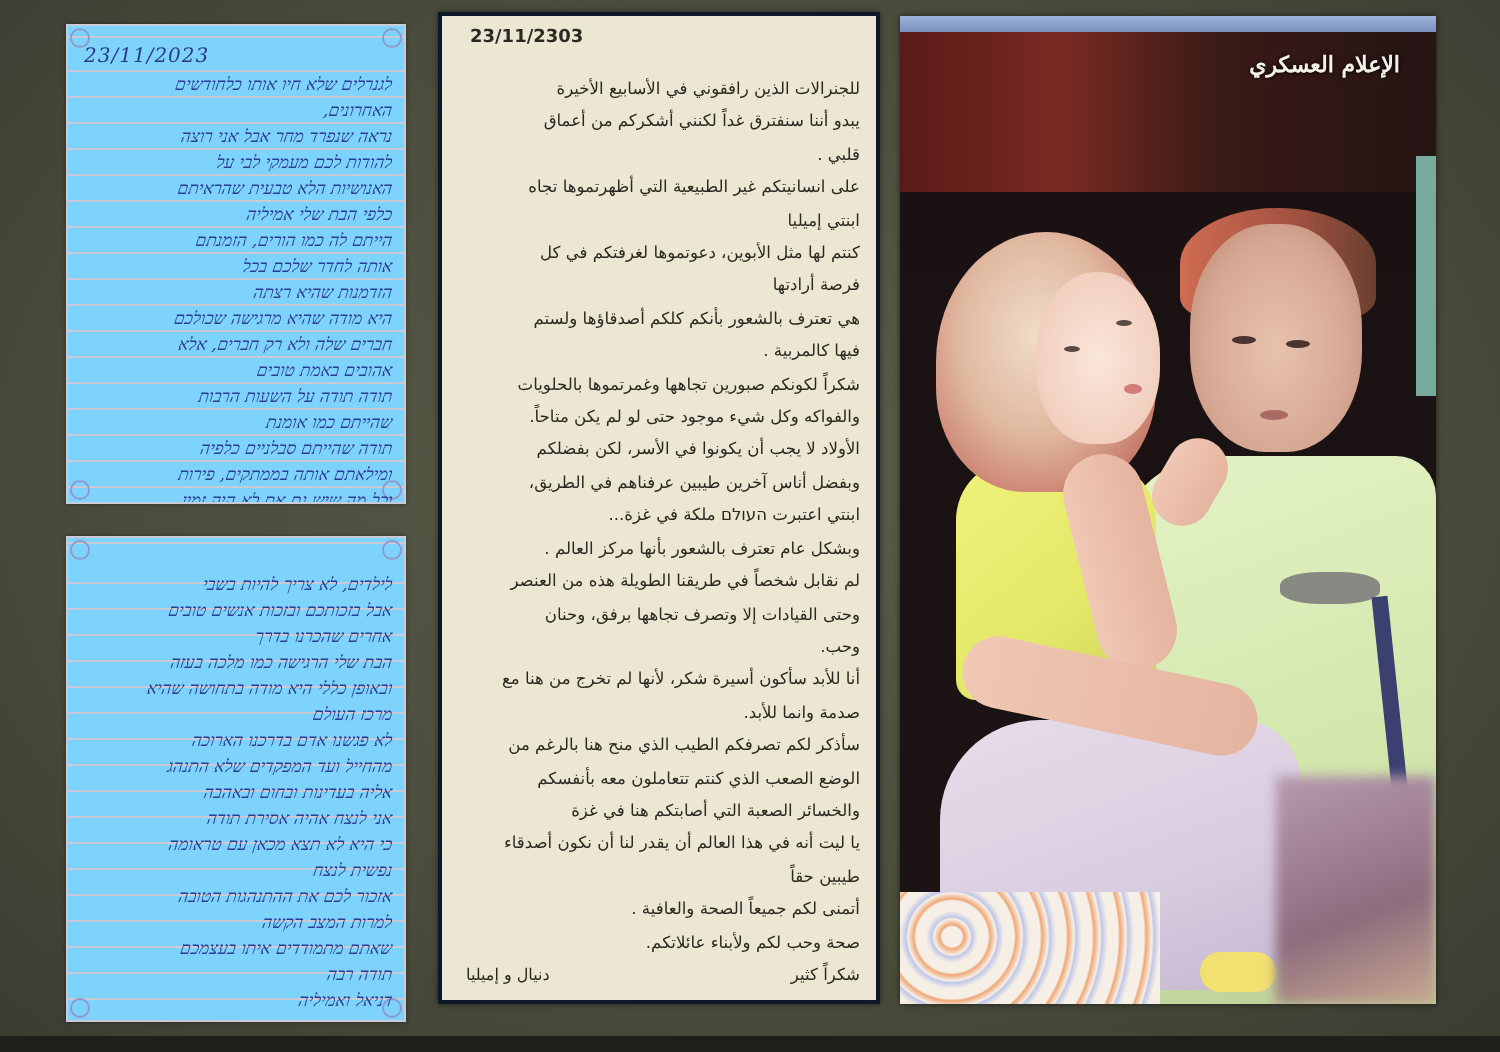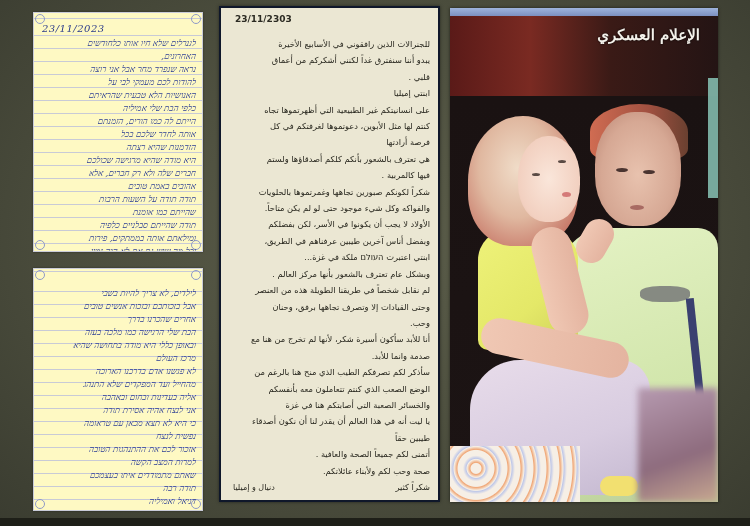--- a/index.html
+++ b/index.html
@@ -12,21 +12,21 @@
     .bg-vignette {
       position: absolute; inset: 0;
       background: radial-gradient(ellipse at 50% 45%, #5b5d4a 0%, #4a4c3c 60%, #3a3c30 100%);
     }
     .bottom-strip {
       position: absolute; left: 0; right: 0; bottom: 0; height: 8px; background: #1e1f18;
     }
     
     .note {
       position: absolute; left: 33px; width: 168px;
-      background: #fef9c3;
+      background: #7dd3fc;
       border: 1px solid #c9cbd8;
       box-shadow: 0 0 2px rgba(0,0,0,0.4);
       overflow: hidden;
     }
     .note.top { top: 12px; height: 238px; }
     .note.bottom { top: 268px; height: 241px; }
     .note-lines {
       position: absolute; inset: 0;
       background-image: repeating-linear-gradient(to bottom, transparent 0px, transparent 12px, #c8cad6 12px, #c8cad6 13px);
       background-position: 0 10px;
@@ -88,21 +88,21 @@
     .photo-topbar { position: absolute; left: 0; right: 0; top: 0; height: 8px; background: linear-gradient(#9eb4dc, #7c90c0); }
     .photo-bg-red {
       position: absolute; left: 0; right: 0; top: 8px; height: 80px;
       background: linear-gradient(90deg, #5a1a18 0%, #7a2a22 30%, #3a1a16 60%, #241414 100%);
     }
     .photo-bg-dark { position: absolute; left: 0; right: 0; top: 88px; bottom: 0; background: linear-gradient(#1a1212, #1c1414); }
     .watermark {
       position: absolute; right: 18px; top: 18px;
       direction: rtl;
       font-family: "DejaVu Serif", serif; font-weight: bold;
-      font-size: 15px; color: #f4f1ea;
+      font-size: 11px; color: #f4f1ea;
       text-shadow: 0 0 2px #000;
     }
     .woman-shirt {
       position: absolute; left: 108px; top: 220px; width: 160px; height: 274px;
       background: linear-gradient(160deg, #e4f2c4 0%, #d2e6ac 60%, #b8cc98 100%);
       border-radius: 50px 20px 0 0;
     }
     .woman-head {
       position: absolute; left: 145px; top: 104px; width: 86px; height: 114px;
       background: radial-gradient(ellipse at 50% 55%, #e8c2ae 0%, #d6a894 60%, #b88270 100%);
@@ -226,22 +226,22 @@
       <span class="hw-line">דניאל ואמיליה</span>
     </div>
 </div>
 
 <div class="letter">
   <div class="letter-date">23/11/2303</div>
   <div class="letter-body" id="letter-body">
       <span class="letter-line">للجنرالات الذين رافقوني في الأسابيع الأخيرة</span>
       <span class="letter-line">يبدو أننا سنفترق غداً لكنني أشكركم من أعماق</span>
       <span class="letter-line">قلبي .</span>
+      <span class="letter-line">على انسانيتكم غير الطبيعية التي أظهرتموها تجاه</span>
       <span class="letter-line">ابنتي إميليا</span>
-      <span class="letter-line">على انسانيتكم غير الطبيعية التي أظهرتموها تجاه</span>
       <span class="letter-line">كنتم لها مثل الأبوين، دعوتموها لغرفتكم في كل</span>
       <span class="letter-line">فرصة أرادتها</span>
       <span class="letter-line">هي تعترف بالشعور بأنكم كلكم أصدقاؤها ولستم</span>
       <span class="letter-line">فيها كالمربية .</span>
       <span class="letter-line">شكراً لكونكم صبورين تجاهها وغمرتموها بالحلويات</span>
       <span class="letter-line">والفواكه وكل شيء موجود حتى لو لم يكن متاحاً.</span>
       <span class="letter-line">الأولاد لا يجب أن يكونوا في الأسر، لكن بفضلكم</span>
       <span class="letter-line">وبفضل أناس آخرين طيبين عرفناهم في الطريق،</span>
       <span class="letter-line">ابنتي اعتبرت העולם ملكة في غزة...</span>
       <span class="letter-line">وبشكل عام تعترف بالشعور بأنها مركز العالم .</span>

